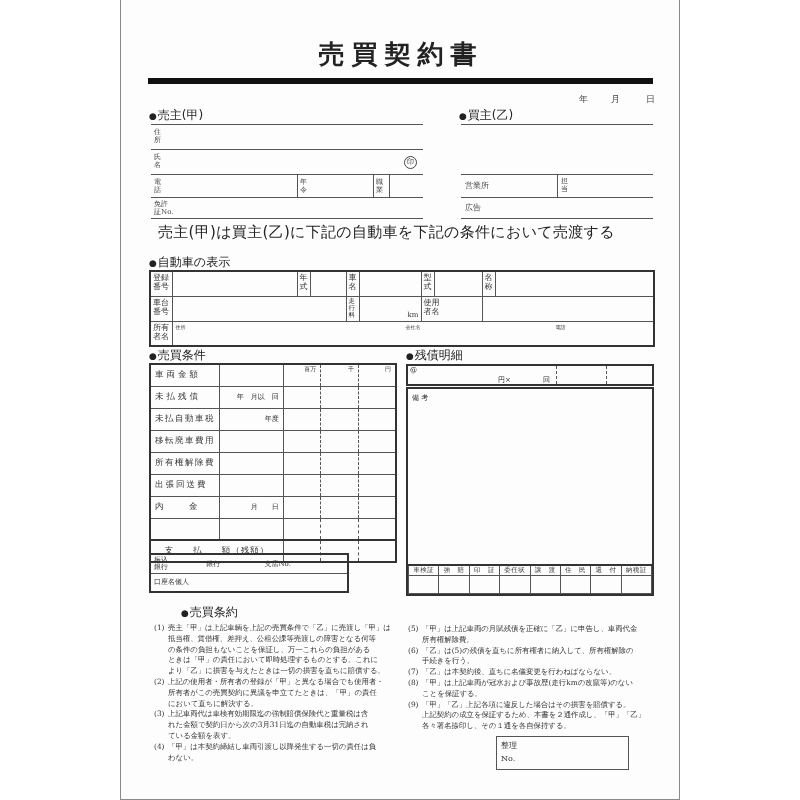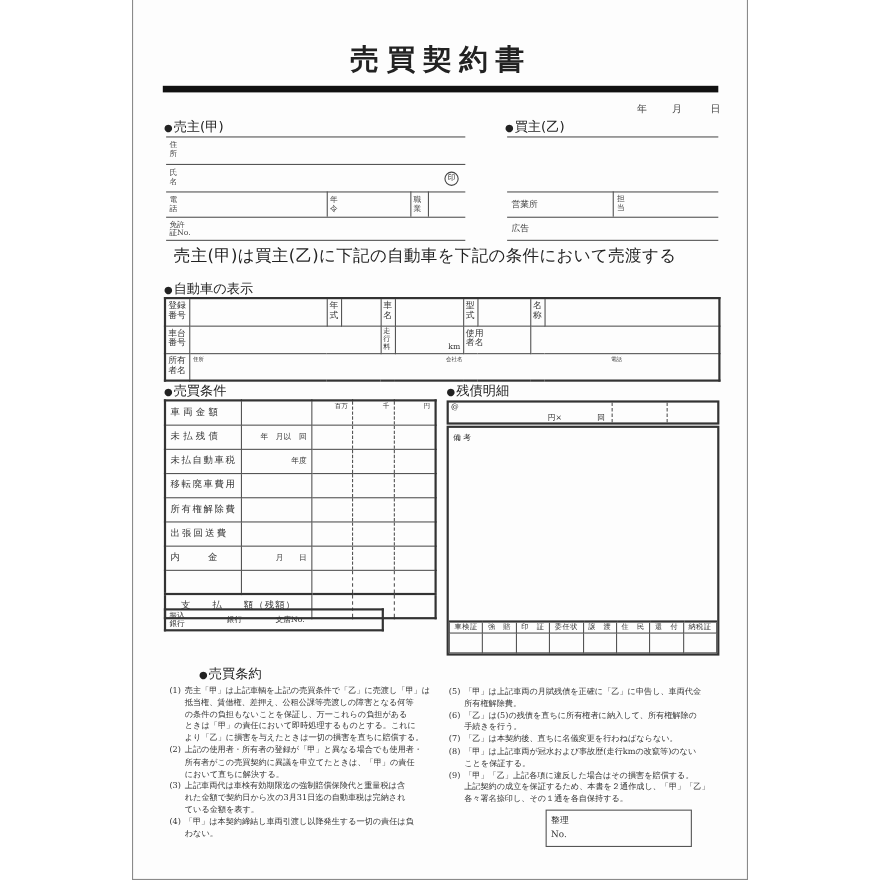--- a/index.html
+++ b/index.html
@@ -216,22 +216,25 @@
   </tbody>
     </table>
 
   <table class="bank-table">
     <tbody>
         <tr>
       <td style="white-space:nowrap;">
         <span style="display:inline-block; white-space:pre-line; line-height:7px; vertical-align:middle;">振込
 銀行</span>
         <span style="display:inline-block; margin-left:36px;">銀行</span>
-        <span style="display:inline-block; margin-left:28px;">支店No.</span>
+        <span style="display:inline-block; margin-left:42px;">支店No.</span>
       </td>
+    </tr>
+    <tr>
+      <td><span>口座名儀人</span></td>
     </tr>
   </tbody>
     </table>
 
   <div class="abs sec-h" style="left:285px; top:347px;">
     <span class="dot">●</span><span>残債明細</span>
   </div>
   <div class="abs resid-box">
     <span class="abs" style="left:2px; top:0; font-size:7px;">@</span>
     <span class="abs" style="left:90px; top:9px; font-size:7px;">円×</span>

